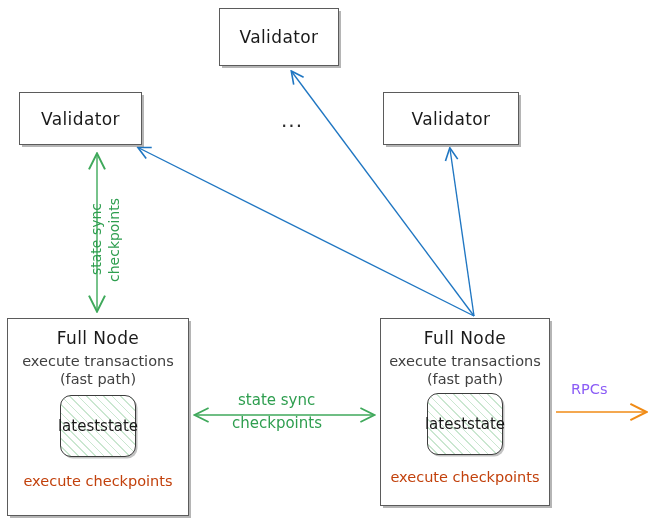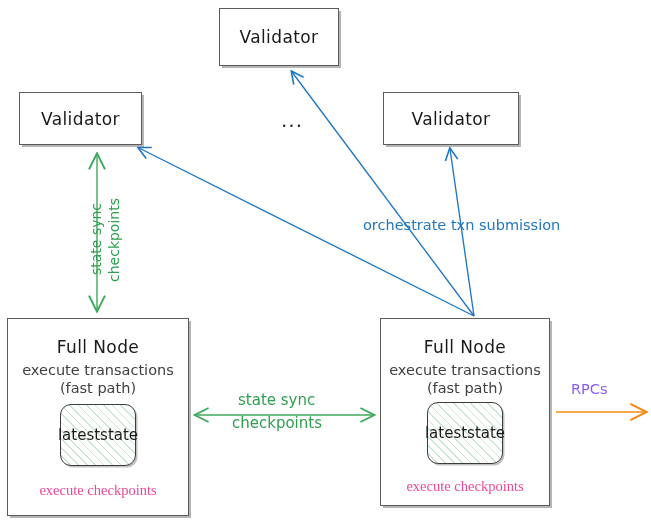--- a/index.html
+++ b/index.html
@@ -43,41 +43,40 @@
     font-family: "DejaVu Sans", sans-serif;
     font-size: 17px;
     color: #1a1a1a;
     letter-spacing: 0.4px;
     white-space: nowrap;
   }
   .fullnode {
     display: flex;
     flex-direction: column;
     align-items: center;
-    padding-top: 18px;
+    padding-top: 9px;
   }
   .fn-title {
     font-size: 17px;
     color: #1a1a1a;
     letter-spacing: 0.4px;
   }
   .fn-blue {
     margin-top: 5px;
     color: #404040;
     font-size: 14.5px;
     line-height: 1.22;
     text-align: center;
     white-space: pre-line;
   }
   .fn-green {
-    color: #ec4899;
+    color: #c2410c;
     font-size: 14.5px;
     text-align: center;
     white-space: nowrap;
-    font-family: Liberation Serif, serif;
   }
 
   
   .state-box {
     position: relative;
     box-sizing: border-box;
     border: 1.6px solid #3d3d3d;
     border-radius: 11px;
     background-color: #ffffff;
     background-image: repeating-linear-gradient(
@@ -201,17 +200,16 @@
     </div>
     <div class="fn-green" style="margin-top:14px;">execute checkpoints</div>
   </div>
 
   <div class="vert-label" style="left:88px; top:275px;">state sync</div>
   <div class="vert-label" style="left:106px; top:282px;">checkpoints</div>
 
   <div class="label green" style="left:238px; top:391px; font-size:15px;">state sync</div>
   <div class="label green" style="left:232px; top:414px; font-size:15px;">checkpoints</div>
 
-  <div class="label blue" style="left:363px; top:217px; font-size:14.5px;">orchestrate txn submission</div>
 
   <div class="label orange" style="left:571px; top:381px; font-size:14.5px;">RPCs</div>
 
 </div>
 
 </body></html>

